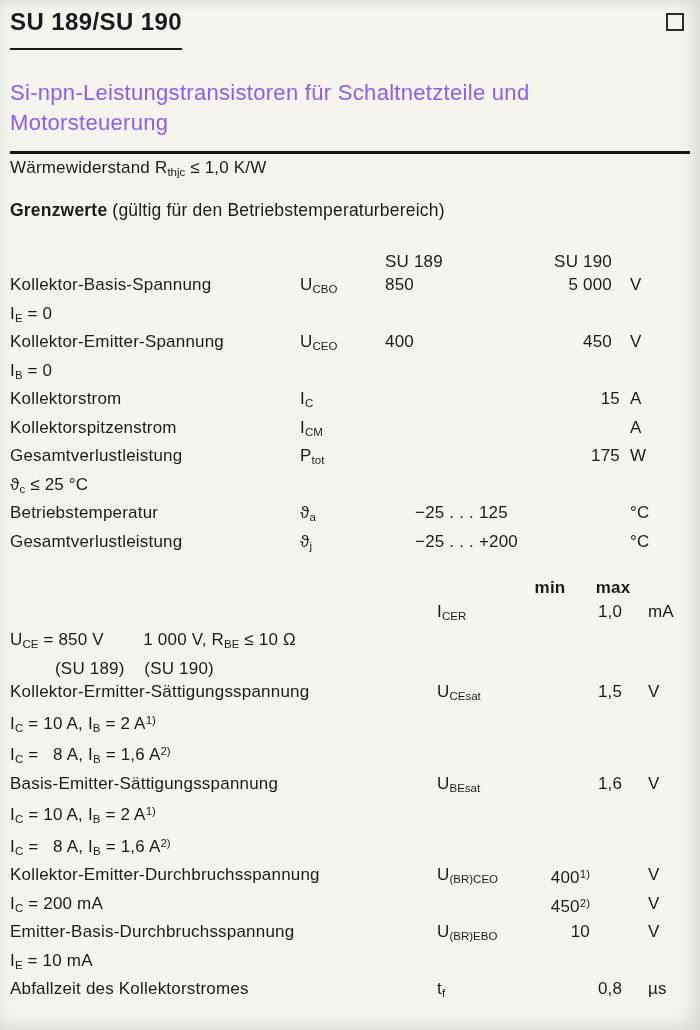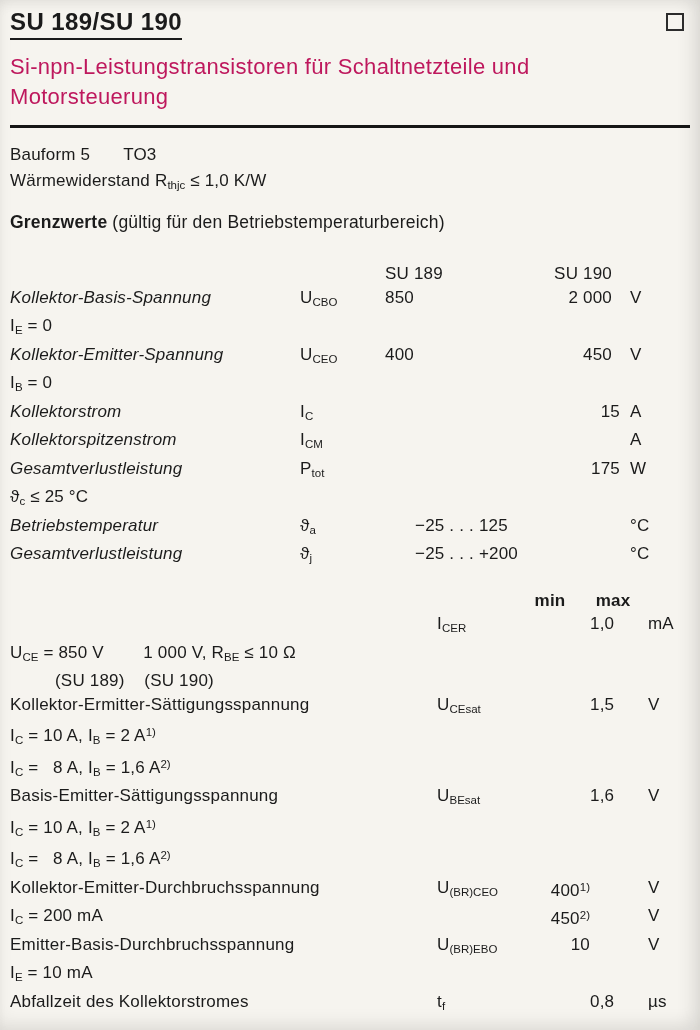--- a/index.html
+++ b/index.html
@@ -4,50 +4,50 @@
 <style>
   html,body{margin:0;padding:0;}
   body{
     width:700px;height:1030px;overflow:hidden;
     background:#f6f4ef;color:#1b1b1b;
     font-family:"Liberation Sans","DejaVu Sans",sans-serif;
     box-shadow:inset -10px 0 16px rgba(0,0,0,.07), inset 0 -10px 16px rgba(0,0,0,.05), inset 0 6px 10px rgba(0,0,0,.03);
   }
   .page{padding:8px 10px 0 10px;}
   .title-row{display:flex;justify-content:space-between;align-items:flex-start;}
-  .title{font-size:24px;font-weight:700;letter-spacing:.4px;border-bottom:2px solid #1b1b1b;padding-bottom:2px;display:inline-block;}
+  .title{font-size:24px;font-weight:700;letter-spacing:.4px;border-bottom:2px solid #1b1b1b;padding-bottom:12px;display:inline-block;}
   .sq{width:14px;height:14px;border:2px solid #2c2c2c;margin-top:5px;margin-right:6px;}
-  .subtitle{margin-top:12px;font-size:22px;line-height:30px;letter-spacing:.3px;color:#be185d;}
+  .subtitle{margin-top:28px;font-size:22px;line-height:30px;letter-spacing:.3px;color:#8b5cf6;}
   .rule{height:3px;background:#151515;margin-top:13px;}
   .line{font-size:17px;line-height:23.5px;letter-spacing:.2px;}
   .bauform{margin-top:15px;}
   .bauform .val{margin-left:28px;}
   .thermal{margin-top:2px;}
   .sect-head{margin-top:13px;font-size:17.5px;line-height:24px;letter-spacing:.2px;}
   .sect-head b{font-weight:700;}
   .g-grid{display:grid;grid-template-columns:290px 85px 85px 150px 70px;font-size:17px;line-height:23.5px;letter-spacing:.2px;}
   .g-head{margin-top:28px;}
   .g-h1{grid-column:3;}
   .g-h2{grid-column:4;text-align:right;padding-right:8px;}
-  .g-name{grid-column:1;font-style:italic;}
+  .g-name{grid-column:1;}
   .g-sym{grid-column:2;}
   .g-v1{grid-column:3;}
   .g-v2{grid-column:4;text-align:right;padding-right:8px;}
   .g-shared{grid-column:3/5;text-align:right;}
   .g-range{grid-column:3/5;padding-left:30px;white-space:pre-wrap;}
   .g-unit{grid-column:5;padding-left:10px;}
   .g-cond{white-space:pre-wrap;}
   .k-grid{display:grid;grid-template-columns:415px 85px 80px 46px 54px;font-size:17px;line-height:23.5px;letter-spacing:.2px;}
   .k-head{margin-top:18px;font-weight:700;}
   .k-hmin{grid-column:3;text-align:center;}
   .k-hmax{grid-column:4;text-align:center;}
   .k-name{grid-column:1;}
   .k-sym{grid-column:2;padding-left:12px;}
   .k-min{grid-column:3;text-align:right;}
-  .k-max{grid-column:4;text-align:left;padding-right:6px;}
+  .k-max{grid-column:4;text-align:center;padding-right:6px;}
   .k-unit{grid-column:5;padding-left:12px;}
   .k-condtext{grid-column:1/3;white-space:pre-wrap;}
   .k-cond{white-space:pre-wrap;}
   .k-cond.indent{padding-left:45px;}
   sub{font-size:11.5px;vertical-align:-3px;letter-spacing:0;}
   sup{font-size:11.5px;vertical-align:5px;letter-spacing:0;}
 </style>
 </head>
 <body>
 
@@ -58,42 +58,38 @@
     <span class="sq"></span>
   </div>
 
   <div class="subtitle">
     <div>Si-npn-Leistungstransistoren für Schaltnetzteile und</div>
     <div>Motorsteuerung</div>
   </div>
 
   <div class="rule"></div>
 
-  <div class="line bauform">
-    <span>Bauform 5</span>
-    <span class="val">TO3</span>
-  </div>
 
   <div class="line thermal">Wärmewiderstand R<sub>thjc</sub> ≤ 1,0 K/W</div>
 
   <div class="sect-head">
     <b>Grenzwerte</b><span> (gültig für den Betriebstemperaturbereich)</span>
   </div>
 
   <div class="g-grid g-head">
     <span class="g-h1">SU 189</span>
     <span class="g-h2">SU 190</span>
   </div>
 
   <div>
       <div class="g-grid">
         <span class="g-name">Kollektor-Basis-Spannung</span>
         <span class="g-sym">U<sub>CBO</sub></span>
         <span class="g-v1">850</span>
-        <span class="g-v2">2 000</span>
+        <span class="g-v2">5 000</span>
         <span class="g-unit">V</span>
       </div>
       <div class="g-cond line">I<sub>E</sub> = 0</div>
       <div class="g-grid">
         <span class="g-name">Kollektor-Emitter-Spannung</span>
         <span class="g-sym">U<sub>CEO</sub></span>
         <span class="g-v1">400</span>
         <span class="g-v2">450</span>
         <span class="g-unit">V</span>
       </div>

